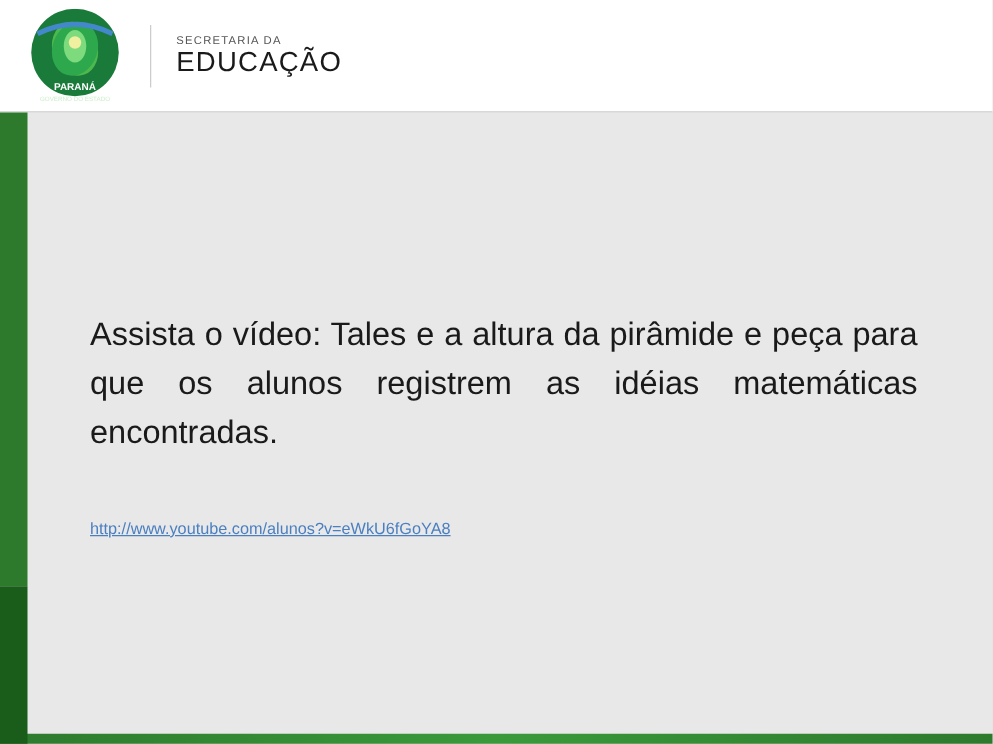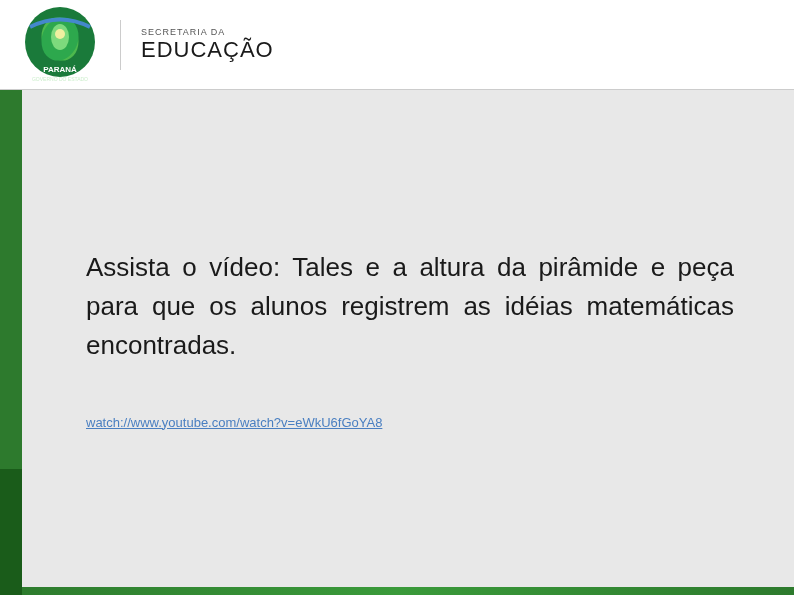--- a/index.html
+++ b/index.html
@@ -81,21 +81,21 @@
     .bar-segment-darkgreen {
       width: 100%;
       flex: 1;
       background: #1a5c1a;
     }
 
     
     .main-content {
       flex: 1;
       padding: 40px 60px 40px 60px;
-      margin-left: 26px;
+      margin-left: 12px;
       display: flex;
       flex-direction: column;
       justify-content: center;
       background: #e8e8e8;
     }
 
     .main-text {
       font-size: 26px;
       line-height: 1.5;
       color: #1a1a1a;
@@ -154,18 +154,18 @@
   </div>
 
   <div class="left-bar">
     <div class="bar-segment-green"></div>
     <div class="bar-segment-darkgreen"></div>
   </div>
 
   <div class="main-content">
     <p class="main-text">Assista o vídeo: Tales e a altura da pirâmide e peça para que os alunos registrem as idéias matemáticas encontradas.</p>
 
-    <a class="link-text" href="#">watch://www.youtube.com/watch?v=eWkU6fGoYA8</a>
+    <a class="link-text" href="#">http://www.youtube.com/alunos?v=eWkU6fGoYA8</a>
   </div>
 
   <div class="bottom-border"></div>
 
 </div>
 
 </body></html>

